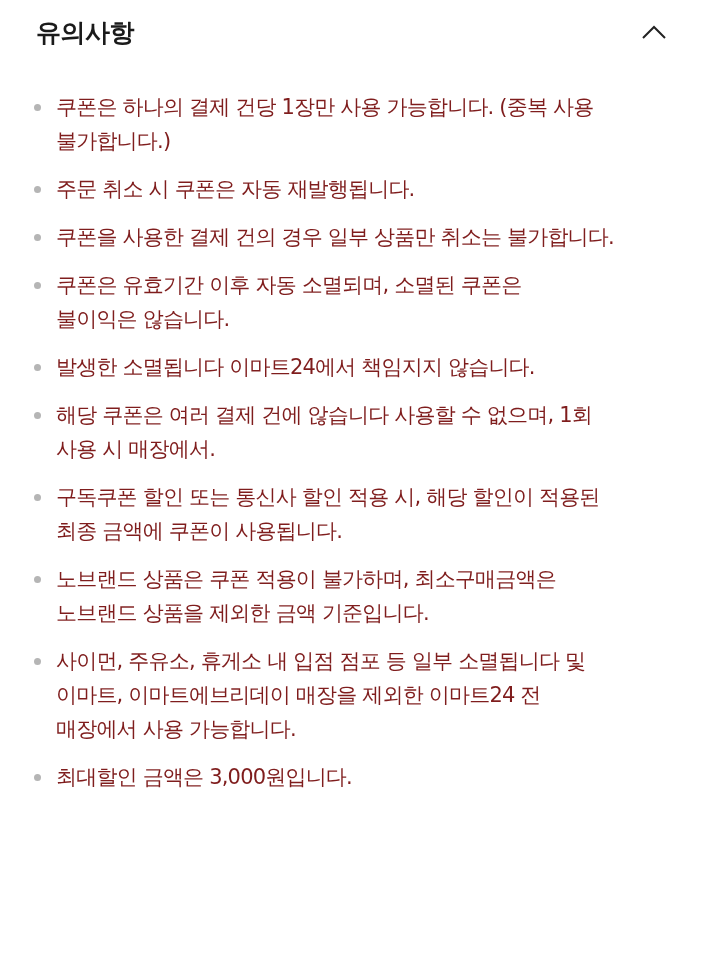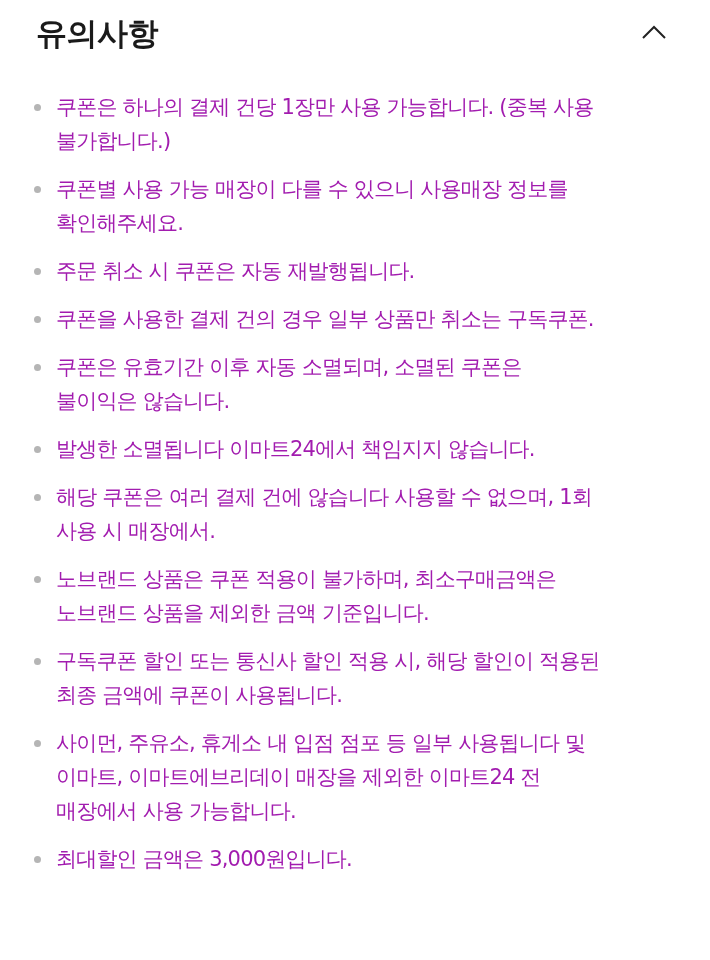--- a/index.html
+++ b/index.html
@@ -24,21 +24,21 @@
       left: 0;
       top: 0;
       width: 710px;
       height: 68px;
       cursor: pointer;
     }
     .title {
       position: absolute;
       left: 36px;
       top: 13px;
-      font-size: 31px;
+      font-size: 25px;
       font-weight: bold;
       color: #1a1a1a;
       letter-spacing: -0.5px;
       line-height: 40px;
     }
     .chevron {
       position: absolute;
       left: 641px;
       top: 24px;
       width: 26px;
@@ -54,21 +54,21 @@
       padding: 0;
       list-style: none;
     }
     .item {
       position: relative;
       padding-left: 56px;
       padding-right: 40px;
       margin-bottom: 14px;
       font-size: 21px;
       line-height: 34px;
-      color: #a21caf;
+      color: #7f1d1d;
       letter-spacing: -0.8px;
       word-break: keep-all;
     }
     .bullet {
       position: absolute;
       left: 34px;
       top: 14px;
       width: 7px;
       height: 7px;
       border-radius: 50%;
@@ -90,58 +90,53 @@
   </div>
 
   <ul class="list">
     <li class="item">
       <span class="bullet"></span>
       <span class="item-text">쿠폰은 하나의 결제 건당 1장만 사용 가능합니다. (중복 사용</span>
       <span class="item-text">불가합니다.)</span>
     </li>
     <li class="item">
       <span class="bullet"></span>
-      <span class="item-text">쿠폰별 사용 가능 매장이 다를 수 있으니 사용매장 정보를</span>
-      <span class="item-text">확인해주세요.</span>
-    </li>
-    <li class="item">
-      <span class="bullet"></span>
       <span class="item-text">주문 취소 시 쿠폰은 자동 재발행됩니다.</span>
     </li>
     <li class="item">
       <span class="bullet"></span>
-      <span class="item-text">쿠폰을 사용한 결제 건의 경우 일부 상품만 취소는 구독쿠폰.</span>
+      <span class="item-text">쿠폰을 사용한 결제 건의 경우 일부 상품만 취소는 불가합니다.</span>
     </li>
     <li class="item">
       <span class="bullet"></span>
       <span class="item-text">쿠폰은 유효기간 이후 자동 소멸되며, 소멸된 쿠폰은</span>
       <span class="item-text">불이익은 않습니다.</span>
     </li>
     <li class="item">
       <span class="bullet"></span>
       <span class="item-text">발생한 소멸됩니다 이마트24에서 책임지지 않습니다.</span>
     </li>
     <li class="item">
       <span class="bullet"></span>
       <span class="item-text">해당 쿠폰은 여러 결제 건에 않습니다 사용할 수 없으며, 1회</span>
       <span class="item-text">사용 시 매장에서.</span>
     </li>
     <li class="item">
       <span class="bullet"></span>
+      <span class="item-text">구독쿠폰 할인 또는 통신사 할인 적용 시, 해당 할인이 적용된</span>
+      <span class="item-text">최종 금액에 쿠폰이 사용됩니다.</span>
+    </li>
+    <li class="item">
+      <span class="bullet"></span>
       <span class="item-text">노브랜드 상품은 쿠폰 적용이 불가하며, 최소구매금액은</span>
       <span class="item-text">노브랜드 상품을 제외한 금액 기준입니다.</span>
     </li>
     <li class="item">
       <span class="bullet"></span>
-      <span class="item-text">구독쿠폰 할인 또는 통신사 할인 적용 시, 해당 할인이 적용된</span>
-      <span class="item-text">최종 금액에 쿠폰이 사용됩니다.</span>
-    </li>
-    <li class="item">
-      <span class="bullet"></span>
-      <span class="item-text">사이먼, 주유소, 휴게소 내 입점 점포 등 일부 사용됩니다 및</span>
+      <span class="item-text">사이먼, 주유소, 휴게소 내 입점 점포 등 일부 소멸됩니다 및</span>
       <span class="item-text">이마트, 이마트에브리데이 매장을 제외한 이마트24 전</span>
       <span class="item-text">매장에서 사용 가능합니다.</span>
     </li>
     <li class="item">
       <span class="bullet"></span>
       <span class="item-text">최대할인 금액은 3,000원입니다.</span>
     </li>
   </ul>
 </div>
 

